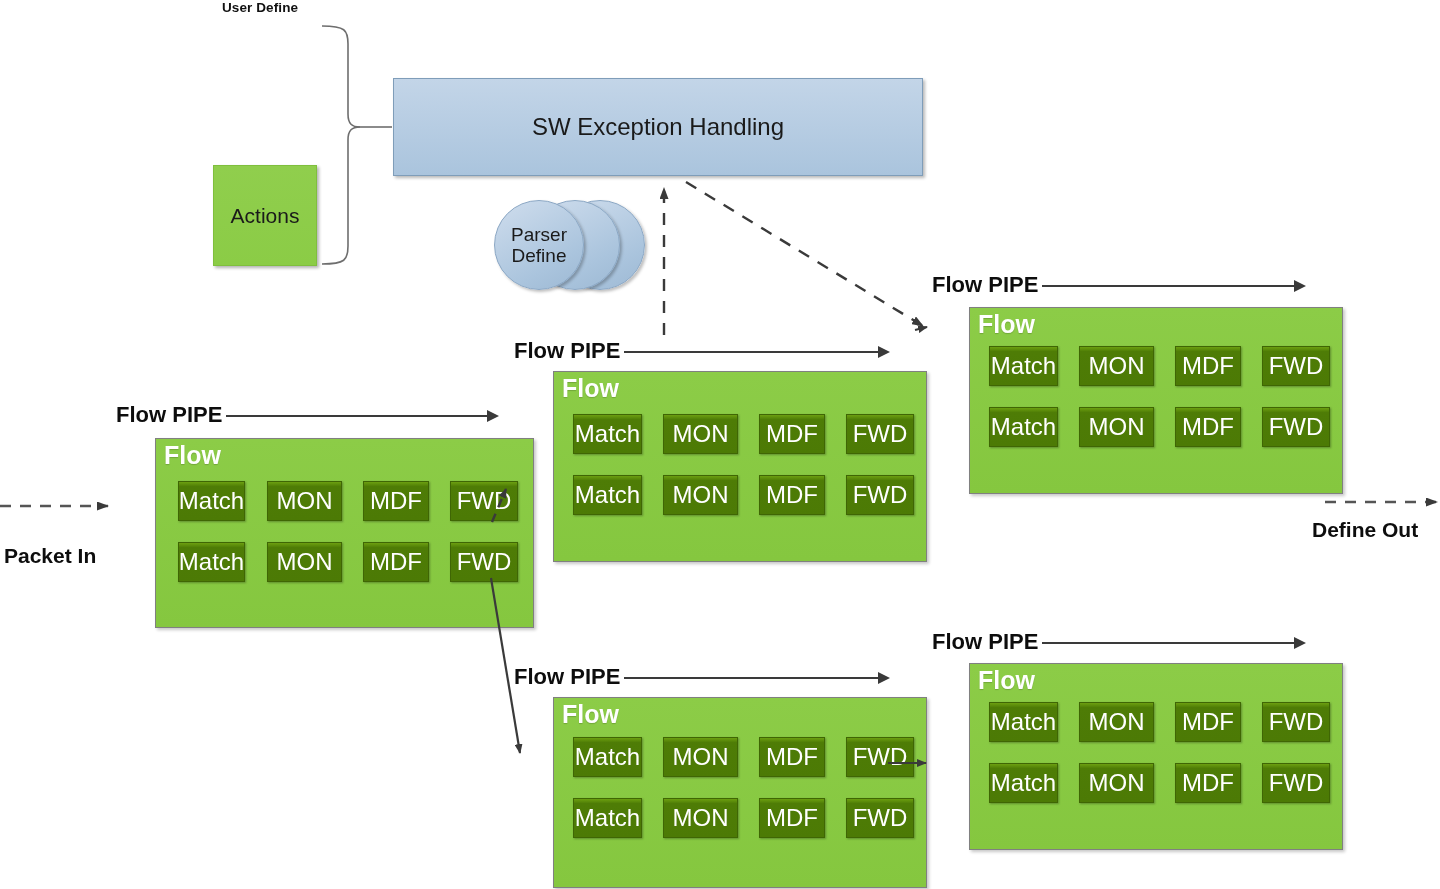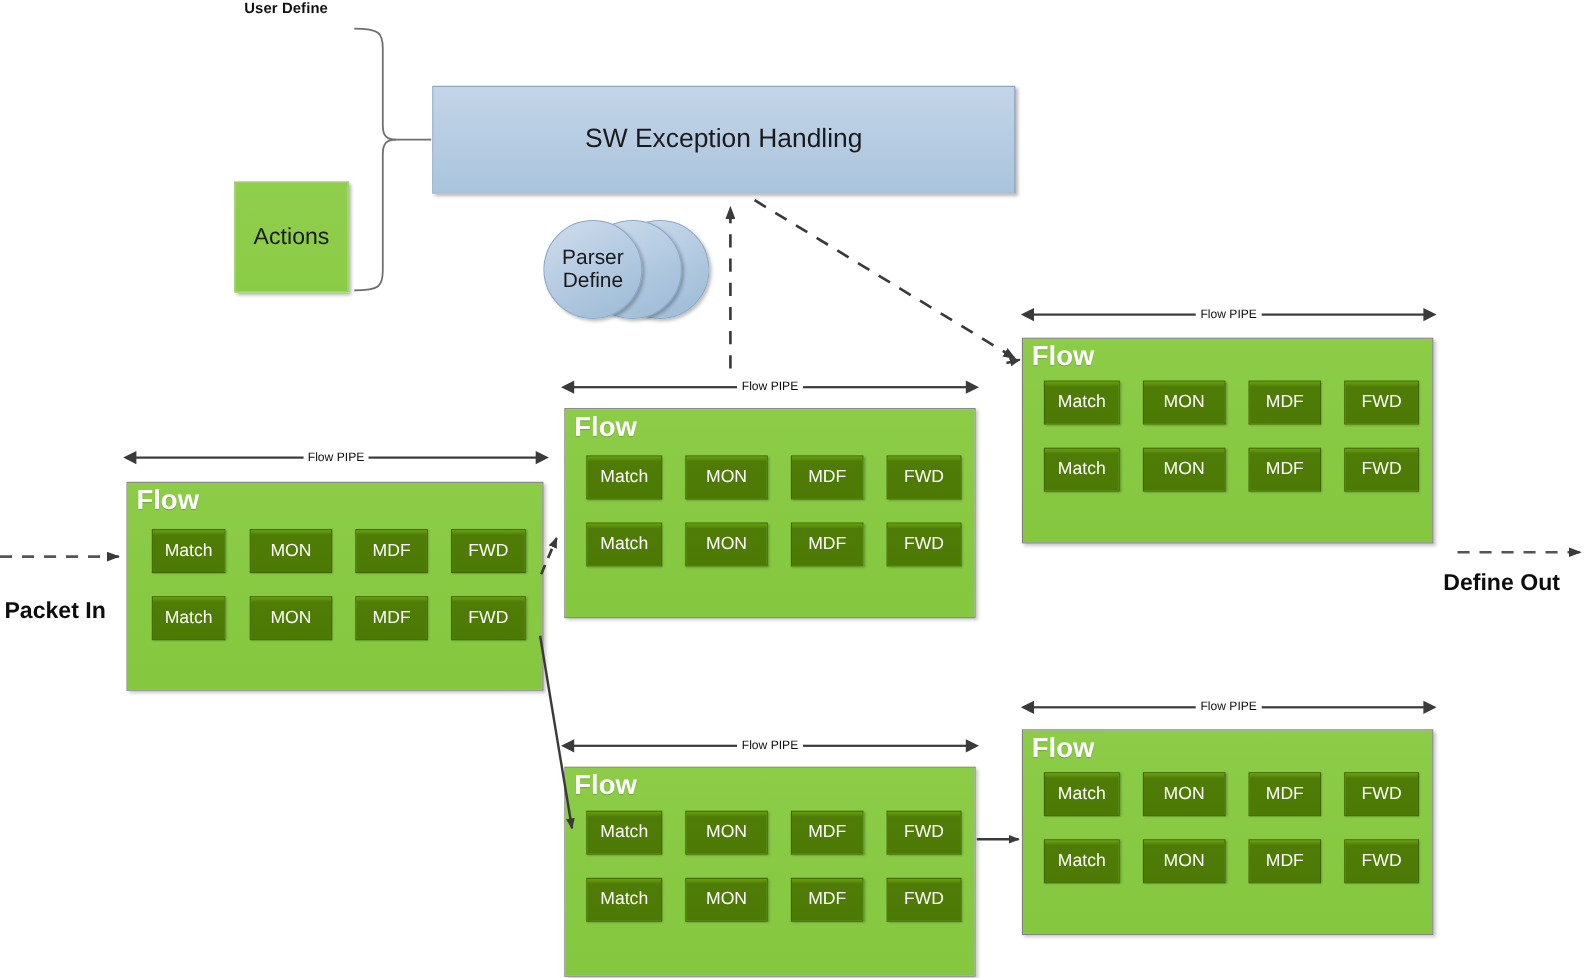--- a/index.html
+++ b/index.html
@@ -40,46 +40,47 @@
   .pp-text{
     display:flex;flex-direction:column;align-items:center;justify-content:center;
     font-size:19px;color:#1a1a1a;line-height:1.12;text-align:center;
   }
 
   
   .flow-box{
     background:linear-gradient(180deg,#8ccc47 0%,#85c73f 100%);
     border:1px solid #808080;
     box-shadow:2px 2px 3px rgba(0,0,0,.22);
+    margin-left:40px;
   }
   .flow-title{
     position:absolute;left:8px;top:2px;
     font-size:25px;font-weight:bold;color:#ffffff;
     text-shadow:0 1px 1px rgba(0,0,0,.18);
   }
   .cell{
     position:absolute;
     background:linear-gradient(180deg,#6c9f10 0%,#4e7c06 12%,#4c7a05 100%);
     border:1px solid #3f6604;
     display:flex;align-items:center;justify-content:center;
-    color:#ffffff;font-size:16px;
+    color:#ffffff;font-size:24px;
     box-shadow:1px 1px 2px rgba(0,0,0,.30);
     text-align:center;
   }
 
   
   .pipe-arrow{position:absolute;height:24px;display:flex;align-items:center;}
   .pipe-arrow .ln{position:absolute;left:10px;right:10px;top:50%;height:2px;background:#3a3a3a;margin-top:-1px;}
   .pipe-arrow .hd{position:absolute;top:50%;width:0;height:0;margin-top:-6px;
     border-top:6px solid transparent;border-bottom:6px solid transparent;}
   .pipe-arrow .hd.l{left:0;border-right:12px solid #3a3a3a;}
   .pipe-arrow .hd.r{right:0;border-left:12px solid #3a3a3a;}
   .pipe-arrow .lbl{
     position:absolute;left:0;right:0;top:50%;transform:translateY(-52%);
-    text-align:center;font-size:11px;font-weight:normal;color:#0d0d0d;
+    text-align:left;font-size:22px;font-weight:bold;color:#0d0d0d;
   }
   .pipe-arrow .lbl span{background:#ffffff;padding:0 4px;}
 
   
   .io-label{position:absolute;font-size:21px;font-weight:bold;color:#0d0d0d;white-space:nowrap;}
 
   svg.overlay{position:absolute;left:0;top:0;width:1440px;height:889px;pointer-events:none;}
 </style>
 </head>
 <body>

